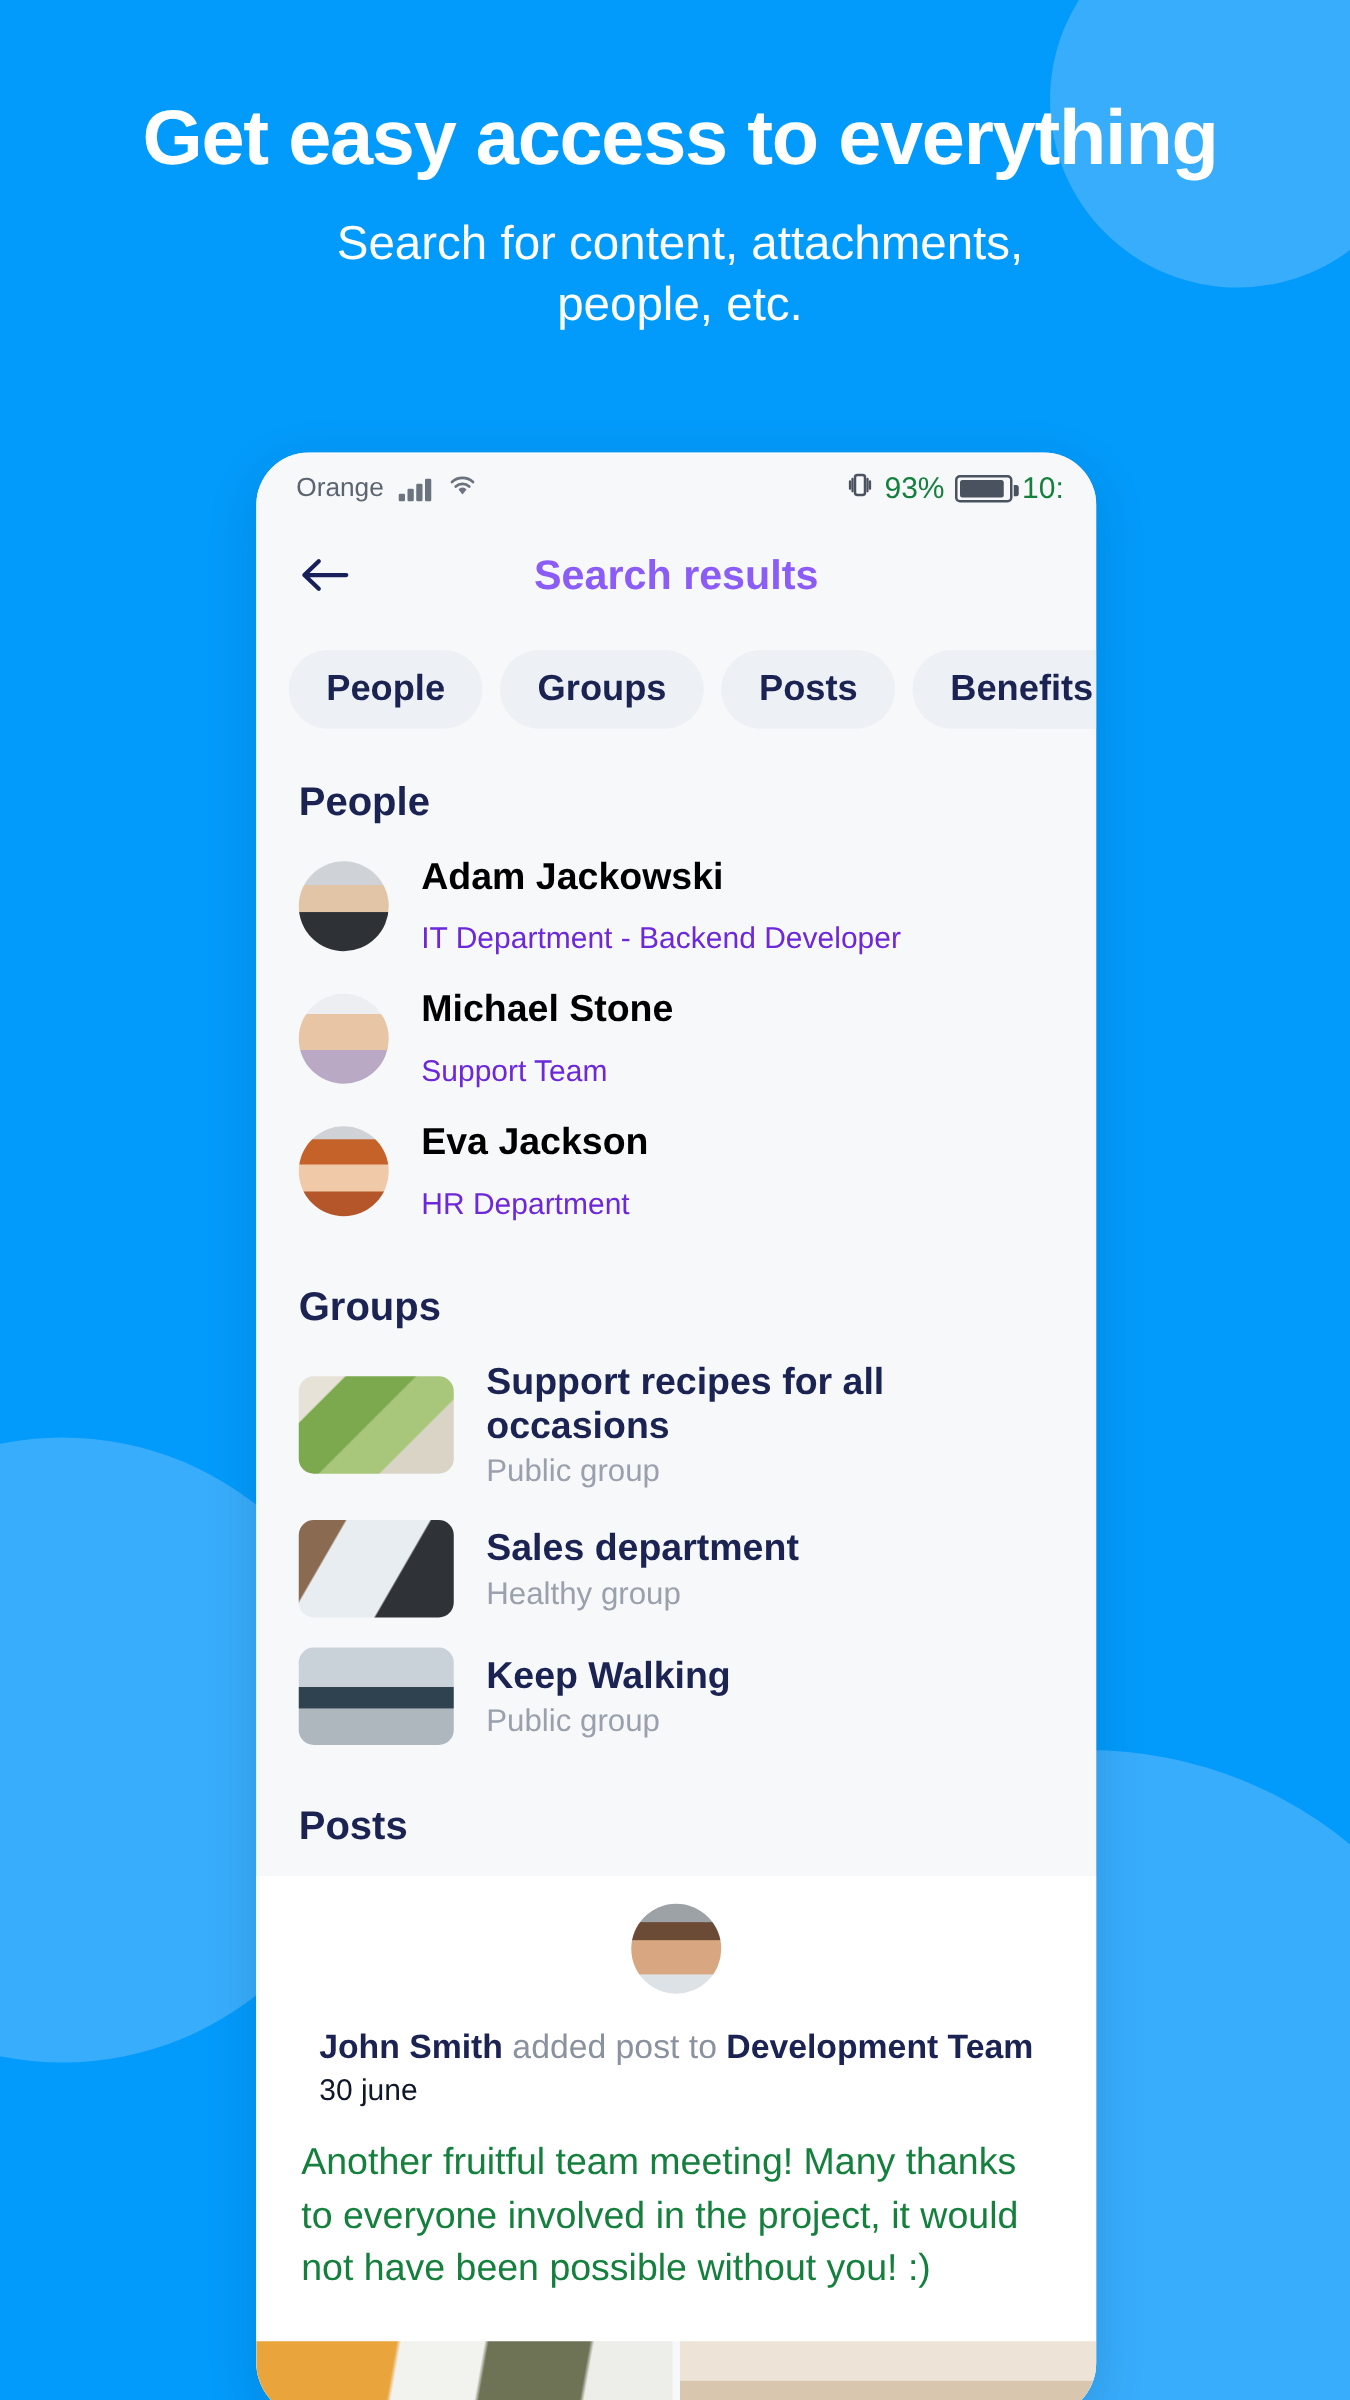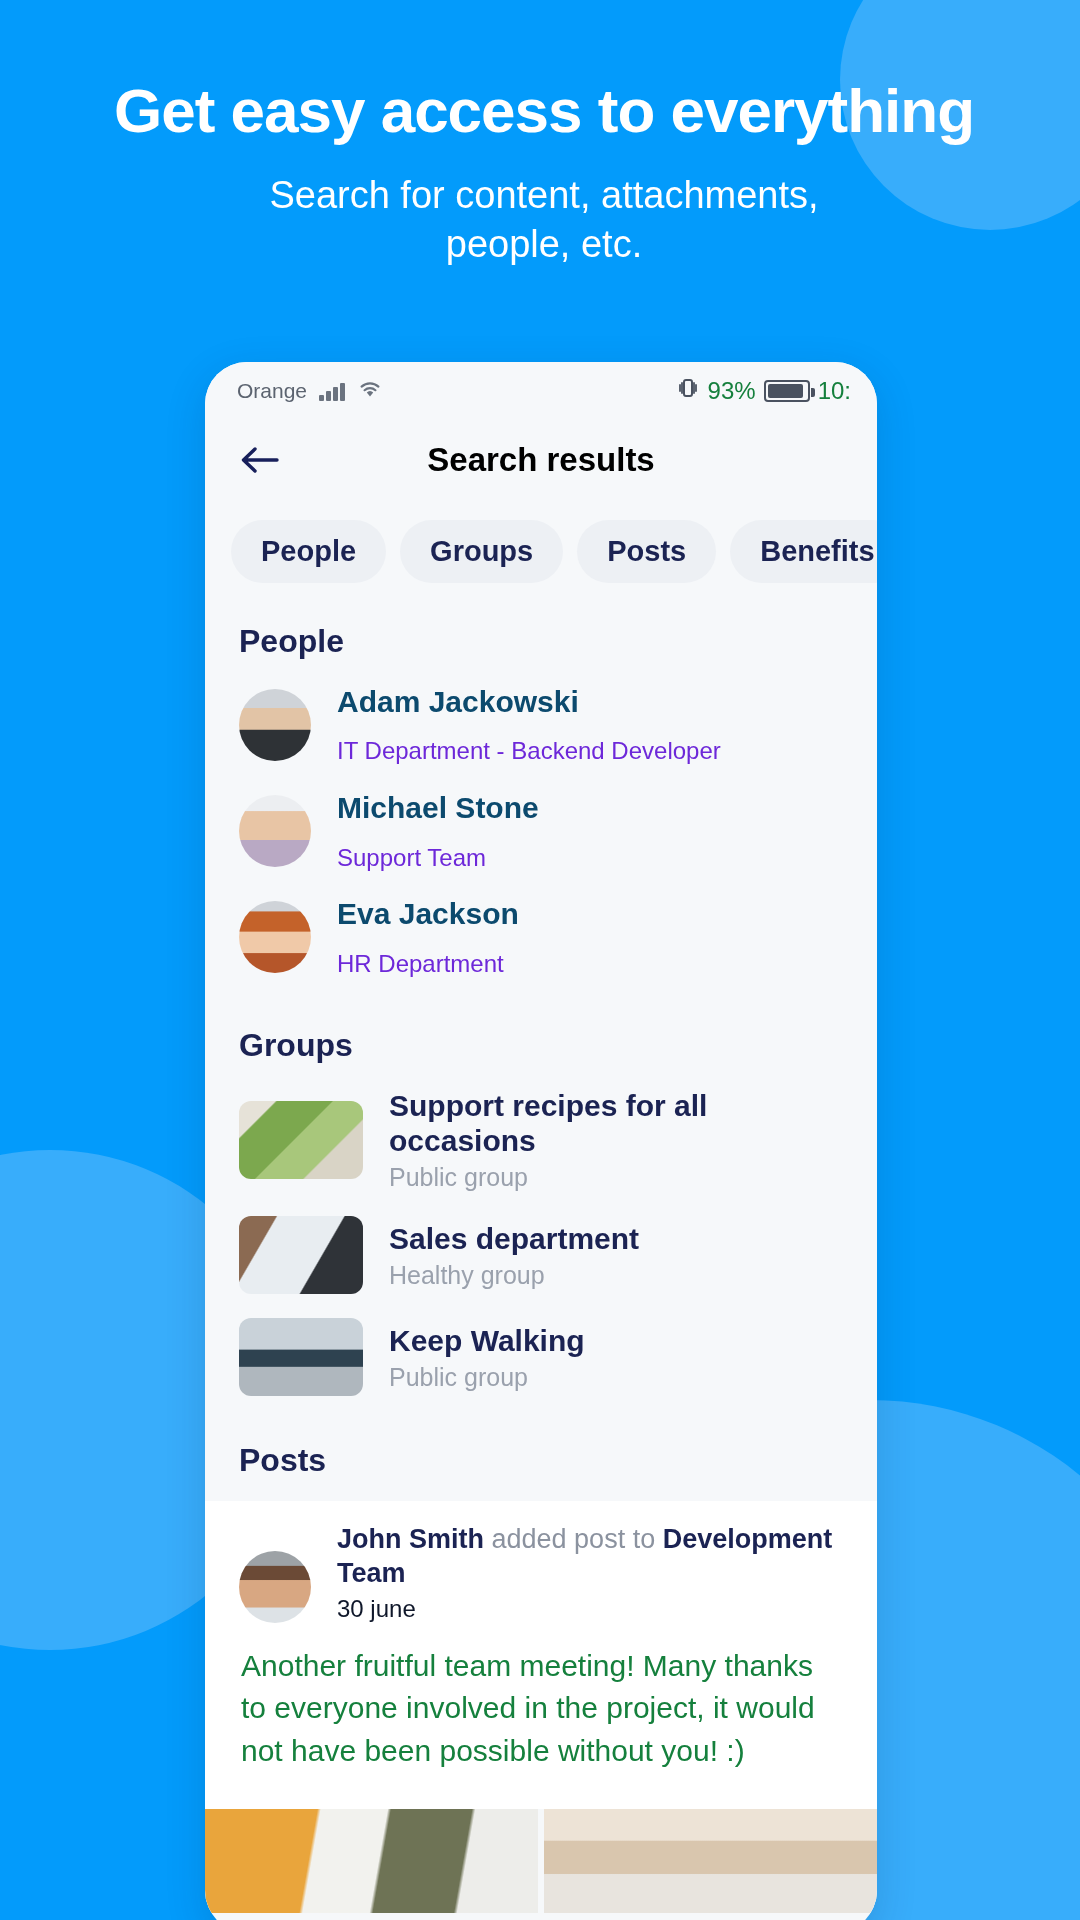--- a/index.html
+++ b/index.html
@@ -60,21 +60,21 @@
 
   
   .appbar {
     height:92px; display:flex; align-items:center; padding:0 32px;
     background:#F6F8FA; position:relative;
   }
   .back-arrow { width:46px; height:46px; display:flex; align-items:center; justify-content:center;
     color:#18205B; }
   .appbar-title {
     position:absolute; left:0; right:0; text-align:center;
-    font-size:33px; font-weight:bold; color:#000000; pointer-events:none;
+    font-size:33px; font-weight:bold; color:#8b5cf6; pointer-events:none;
   }
 
   
   .tabs { display:flex; gap:14px; padding:14px 26px 18px 26px; background:#F6F8FA;
     white-space:nowrap; overflow:hidden; }
   .tab {
     background:#EDF0F4; border-radius:40px; padding:15px 30px;
     font-size:29px; font-weight:600; color:#1B2353; flex:0 0 auto;
   }
 
@@ -84,29 +84,29 @@
     font-size:32px; font-weight:bold; color:#1B2353;
     padding:22px 34px 12px 34px;
   }
   .row { display:flex; align-items:center; gap:26px; padding:12px 34px; }
 
   .avatar { width:72px; height:72px; border-radius:50%; flex:0 0 auto;
     overflow:hidden; background:#D8DEE6; position:relative; }
   .thumb { width:124px; height:78px; border-radius:12px; flex:0 0 auto;
     overflow:hidden; background:#D8DEE6; position:relative; }
 
-  .r-title { font-size:30px; font-weight:bold; color:#0c4a6e; line-height:1.18; }
+  .r-title { font-size:30px; font-weight:bold; color:#000000; line-height:1.18; }
   .r-sub { font-size:24px; color:#6d28d9; margin-top:18px; line-height:1.2; }
   .g-title { font-size:30px; font-weight:bold; color:#1B2353; line-height:1.18; }
   .g-sub { font-size:25px; color:#9AA1AD; margin-top:5px; }
 
   .posts-head { padding:34px 34px 22px 34px; font-size:32px; font-weight:bold; color:#1B2353; }
 
   .post-card { background:#FFFFFF; padding:22px 34px 18px 34px; }
-  .post-head { display:flex; align-items:flex-end; gap:26px; }
+  .post-head { display:flex; align-items:center; gap:26px;flex-direction:column; }
   .post-meta { font-size:27px; line-height:1.25; }
   .post-meta b { color:#1B2353; font-weight:bold; }
   .post-meta span { color:#8B929F; font-weight:normal; }
   .post-date { font-size:24px; color:#0f172a; margin-top:4px; }
   .post-body { font-size:30px; color:#15803d; line-height:1.42; padding:22px 2px 18px 2px; }
 
   .post-images { display:flex; gap:6px; height:104px; }
   .post-images > div { flex:1; position:relative; overflow:hidden; }
   .ph-adam2 { background:linear-gradient(180deg,#CFD3D8 0 26%,#E2C4A6 27% 56%,#2E3236 57% 100%); }
   .ph-michael{ background:linear-gradient(180deg,#ECEEF1 0 22%,#E8C5A5 23% 62%,#B9A9C4 63% 100%); }

